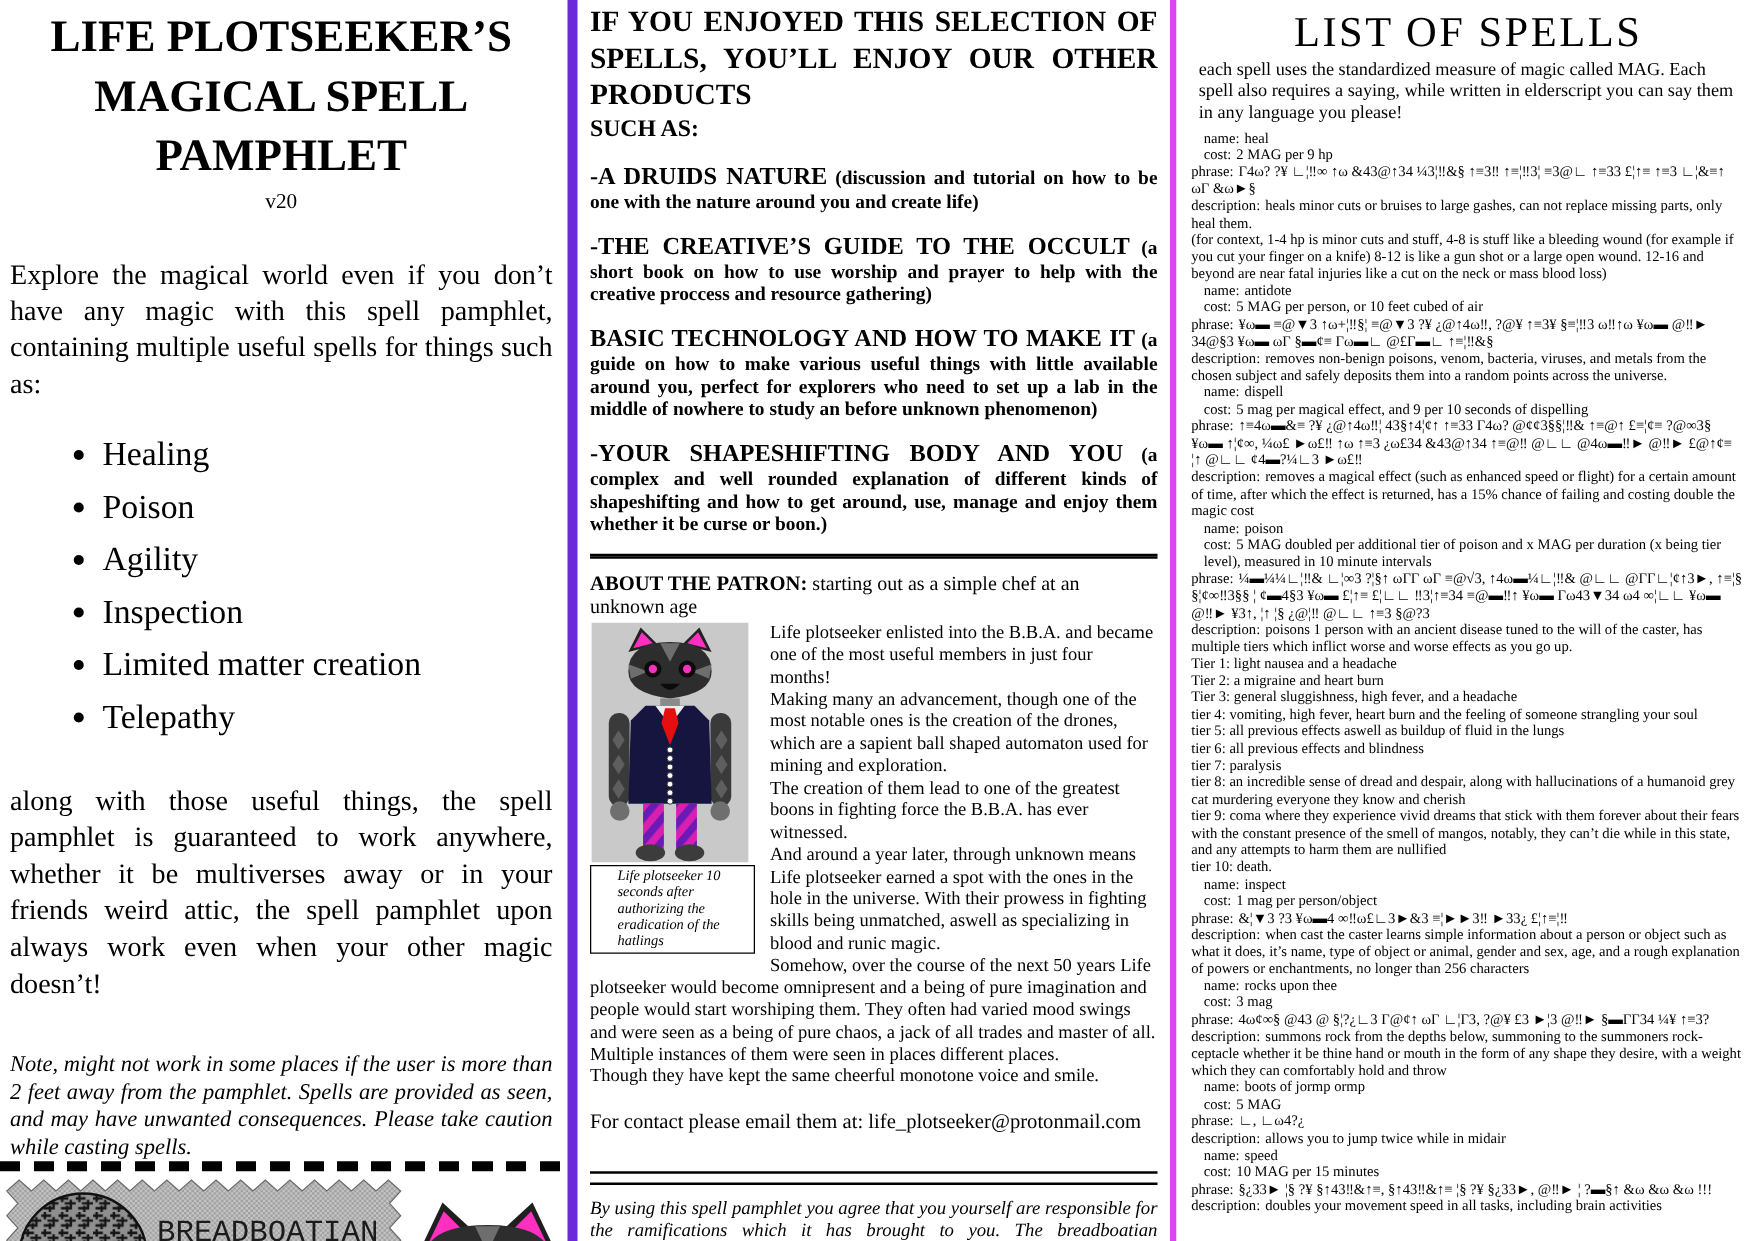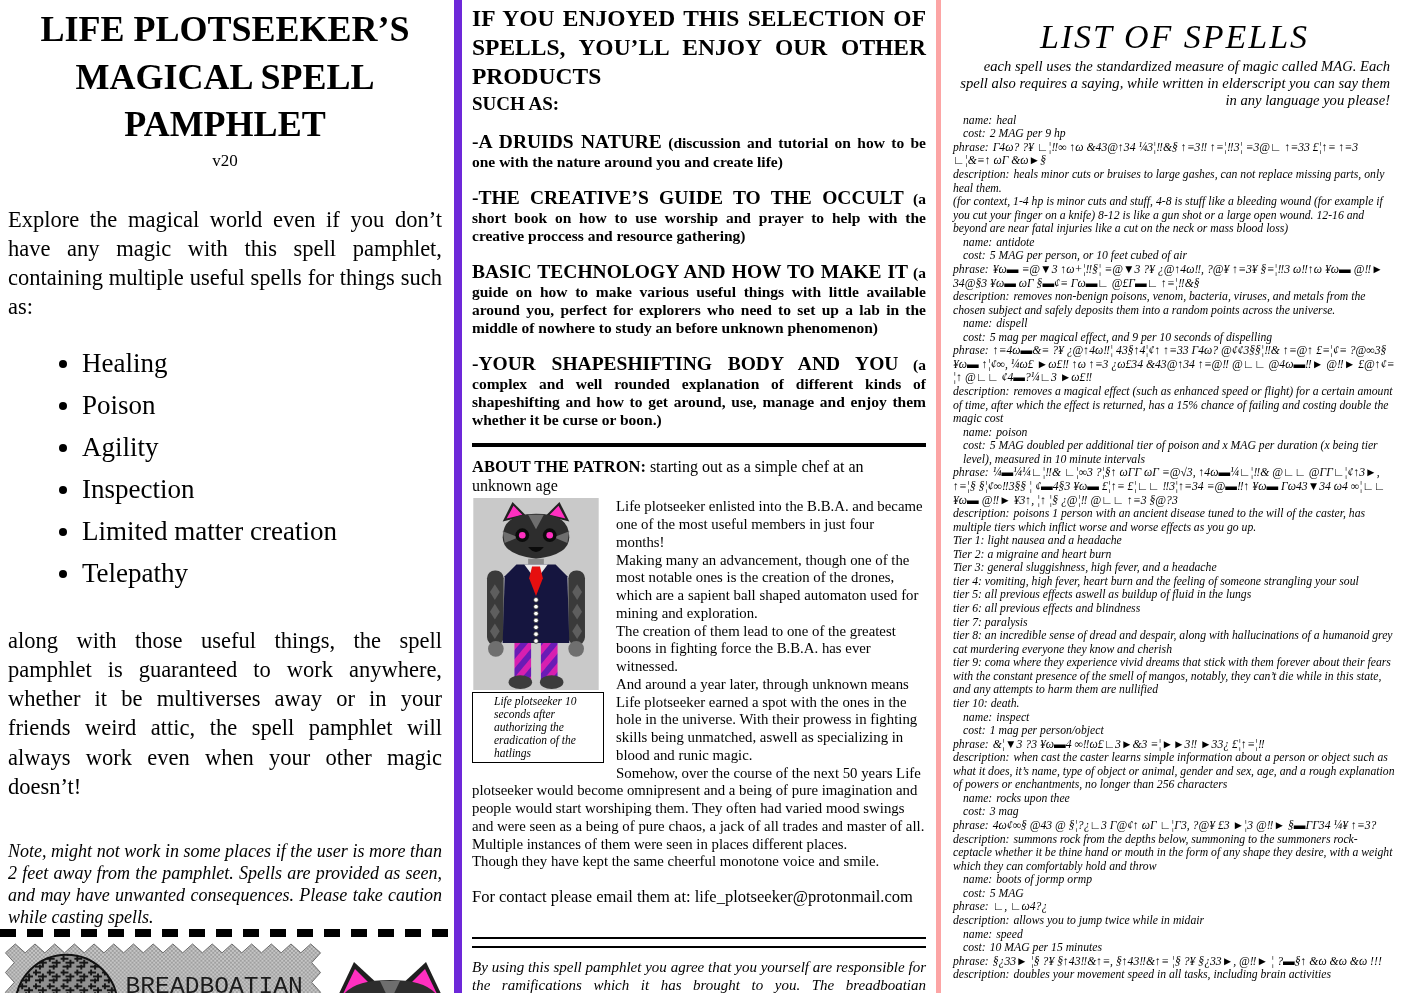--- a/index.html
+++ b/index.html
@@ -14,43 +14,43 @@
   .l-intro{font-size:22.5px;line-height:1.3;text-align:justify;margin:34px 0 0;}
   .l-bullets{font-size:27px;margin:26px 0 0;padding-left:74px;}
   .l-bullets li{margin-bottom:11px;}
   .l-body{font-size:22.5px;line-height:1.3;text-align:justify;margin:26px 0 0;}
   .l-note{font-size:18px;font-style:italic;line-height:1.22;text-align:justify;margin:40px 0 0;}
   .l-bottom{margin-top:auto;margin-left:-8px;margin-right:-12px;}
   .dash-rule{height:8px;background:repeating-linear-gradient(90deg,#000 0 16px,transparent 16px 27px);margin-bottom:3px;}
   .badge-row{display:flex;align-items:flex-end;gap:8px;padding:2px 2px 4px 4px;}
 
   
-  .col-mid{width:479px;box-sizing:border-box;border-right:5px solid #fca5a5;
+  .col-mid{width:479px;box-sizing:border-box;border-right:5px solid #d946ef;
            padding:4px 10px 0 10px;display:flex;flex-direction:column;overflow:hidden;}
   .m-header{font-size:23.5px;font-weight:bold;line-height:1.24;text-align:justify;margin:0;}
   .m-suchas{font-size:19px;font-weight:bold;margin:2px 0 0;}
   .product{margin:16px 0 0;text-align:justify;font-weight:bold;}
   .p-name{font-size:19.5px;}
   .p-desc{font-size:15.5px;}
   .hr2{height:7px;border-top:2px solid #000;border-bottom:2px solid #000;margin:14px 0 10px;}
   .m-patron-lead{font-size:16px;margin:0 0 3px;}
   .m-patron-lead b{font-size:16.5px;margin-top:10px;}
   .float-fig{float:left;width:134px;margin:0 10px 2px 0;}
   .fig-svg{display:block;width:128px;height:192px;}
   .fig-cap{box-sizing:border-box;width:132px;border:1px solid #000;background:#fff;
            font-style:italic;font-size:11.5px;line-height:1.12;padding:2px 21px;margin-top:2px;}
   .m-patron-body{font-size:14.8px;line-height:1.2;white-space:pre-wrap;}
   .m-contact{font-size:16.5px;margin:16px 0 16px;clear:none;}
   .m-disc-wrap{margin-top:auto;padding-bottom:8px;}
   .m-disclaimer{font-size:15px;font-style:italic;line-height:1.2;text-align:justify;margin:0;}
 
   
-  .col-right{flex:1;box-sizing:border-box;padding:18px 8px 0 12px;font-style:italic;overflow:hidden;}
+  .col-right{flex:1;box-sizing:border-box;padding:8px 8px 0 12px;overflow:hidden;}
   .r-title{font-size:34px;text-align:center;letter-spacing:2px;margin:0;font-weight:normal;}
-  .r-sub{font-size:14.6px;line-height:1.16;text-align:right;margin:2px 6px 5px;}
+  .r-sub{font-size:14.6px;line-height:1.16;text-align:left;margin:2px 6px 5px;}
   .spell{font-size:11.7px;line-height:1.16;}
   .s-line{margin:0;}
   .s-ind{padding-left:10px;}
   .s-lbl{margin-right:4px;}
   .pre{white-space:pre-wrap;}
   .glyphs{font-family:"Liberation Serif","DejaVu Sans","DejaVu Serif",serif;}
 
   svg text{font-family:"Liberation Mono","DejaVu Sans Mono",monospace;}
 </style>
 </head>
@@ -63,21 +63,21 @@
     <div class="l-ver">v20</div>
     <p class="l-intro">Explore the magical world even if you don’t have any magic with this spell pamphlet, containing multiple useful spells for things such as:</p>
     <ul class="l-bullets">
       <li>Healing</li>
       <li>Poison</li>
       <li>Agility</li>
       <li>Inspection</li>
       <li>Limited matter creation</li>
       <li>Telepathy</li>
     </ul>
-    <p class="l-body">along with those useful things, the spell pamphlet is guaranteed to work anywhere, whether it be multiverses away or in your friends weird attic, the spell pamphlet will always work even when your other magic doesn’t!</p>
+    <p class="l-body">along with those useful things, the spell pamphlet is guaranteed to work anywhere, whether it be multiverses away or in your friends weird attic, the spell pamphlet upon always work even when your other magic doesn’t!</p>
     <p class="l-note">Note, might not work in some places if the user is more than 2 feet away from the pamphlet. Spells are provided as seen, and may have unwanted consequences. Please take caution while casting spells.</p>
 
     <div class="l-bottom">
       <div class="dash-rule"></div>
       <div class="badge-row">
         <svg width="318" height="128" viewBox="0 0 320 130">
           <defs>
             <pattern id="dither" width="4" height="4" patternUnits="userSpaceOnUse">
               <rect width="4" height="4" fill="#c6c6c6"></rect>
               <rect width="2" height="2" fill="#9f9f9f"></rect>

